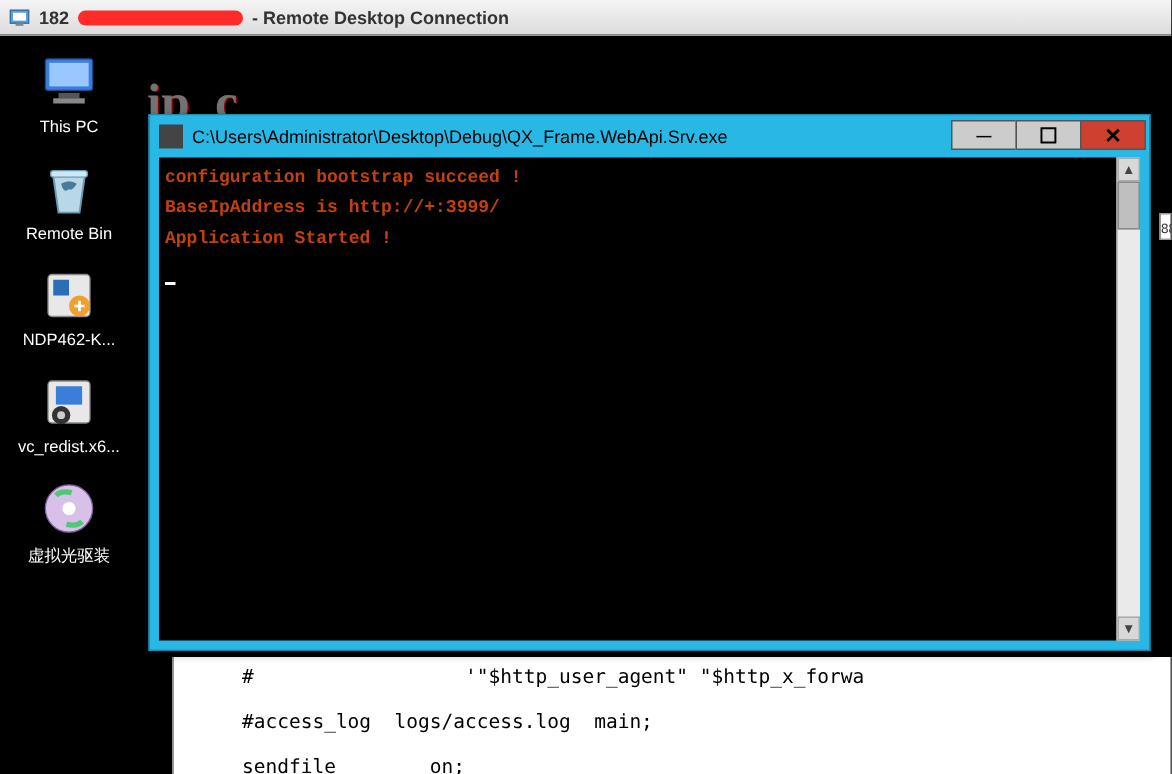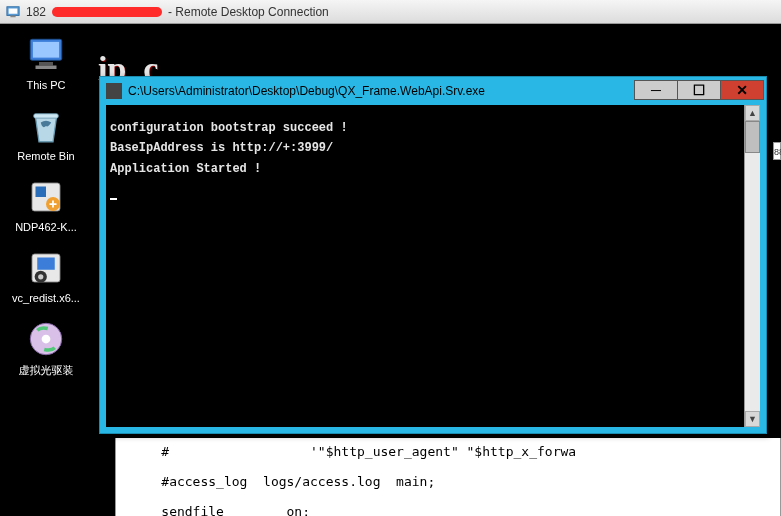--- a/index.html
+++ b/index.html
@@ -14,20 +14,21 @@
     .rdp-titlebar {
       height: 24px;
       background: linear-gradient(to bottom, #f5f5f5, #dcdcdc);
       border-bottom: 1px solid #999;
       display: flex;
       align-items: center;
       padding: 0 6px;
       font-size: 12px;
       color: #333;
       gap: 6px;
+      font-weight: bold;
     }
     .rdp-icon {
       width: 14px; height: 14px;
       display: inline-flex;
     }
     .redact {
       display: inline-block;
       background: #ff2a2a;
       height: 10px;
       border-radius: 5px;
@@ -62,21 +63,21 @@
       text-align: center;
       text-shadow: 1px 1px 1px #000;
       max-width: 74px;
       white-space: nowrap;
       overflow: hidden;
       text-overflow: ellipsis;
     }
     .annot {
       position: absolute;
       left: 98px; top: 26px;
-      color: #e5e5e5;
+      color: #737373;
       font-size: 34px;
       font-weight: bold;
       font-family: "Comic Sans MS", cursive;
       text-shadow: 1px 1px 0 #800;
     }
     .bg-notepad {
       position: absolute;
       left: 115px;
       top: 414px;
       width: 666px;
@@ -153,25 +154,25 @@
     }
     .cbtn.close { background: #d04030; color: #000; }
     .console-body {
       position: absolute;
       left: 6px; right: 6px; top: 28px; bottom: 6px;
       background: #000;
       display: flex;
     }
     .console-text {
       flex: 1;
-      padding: 13px 4px;
+      padding: 3px 4px;
       font-family: "Courier New", monospace;
       font-size: 12px;
       font-weight: bold;
-      color: #e5e5e5;
+      color: #c2410c;
       white-space: pre;
       line-height: 1.7;
     }
     .console-scroll {
       width: 16px;
       background: #eaeaea;
       border-left: 1px solid #999;
       display: flex;
       flex-direction: column;
     }

